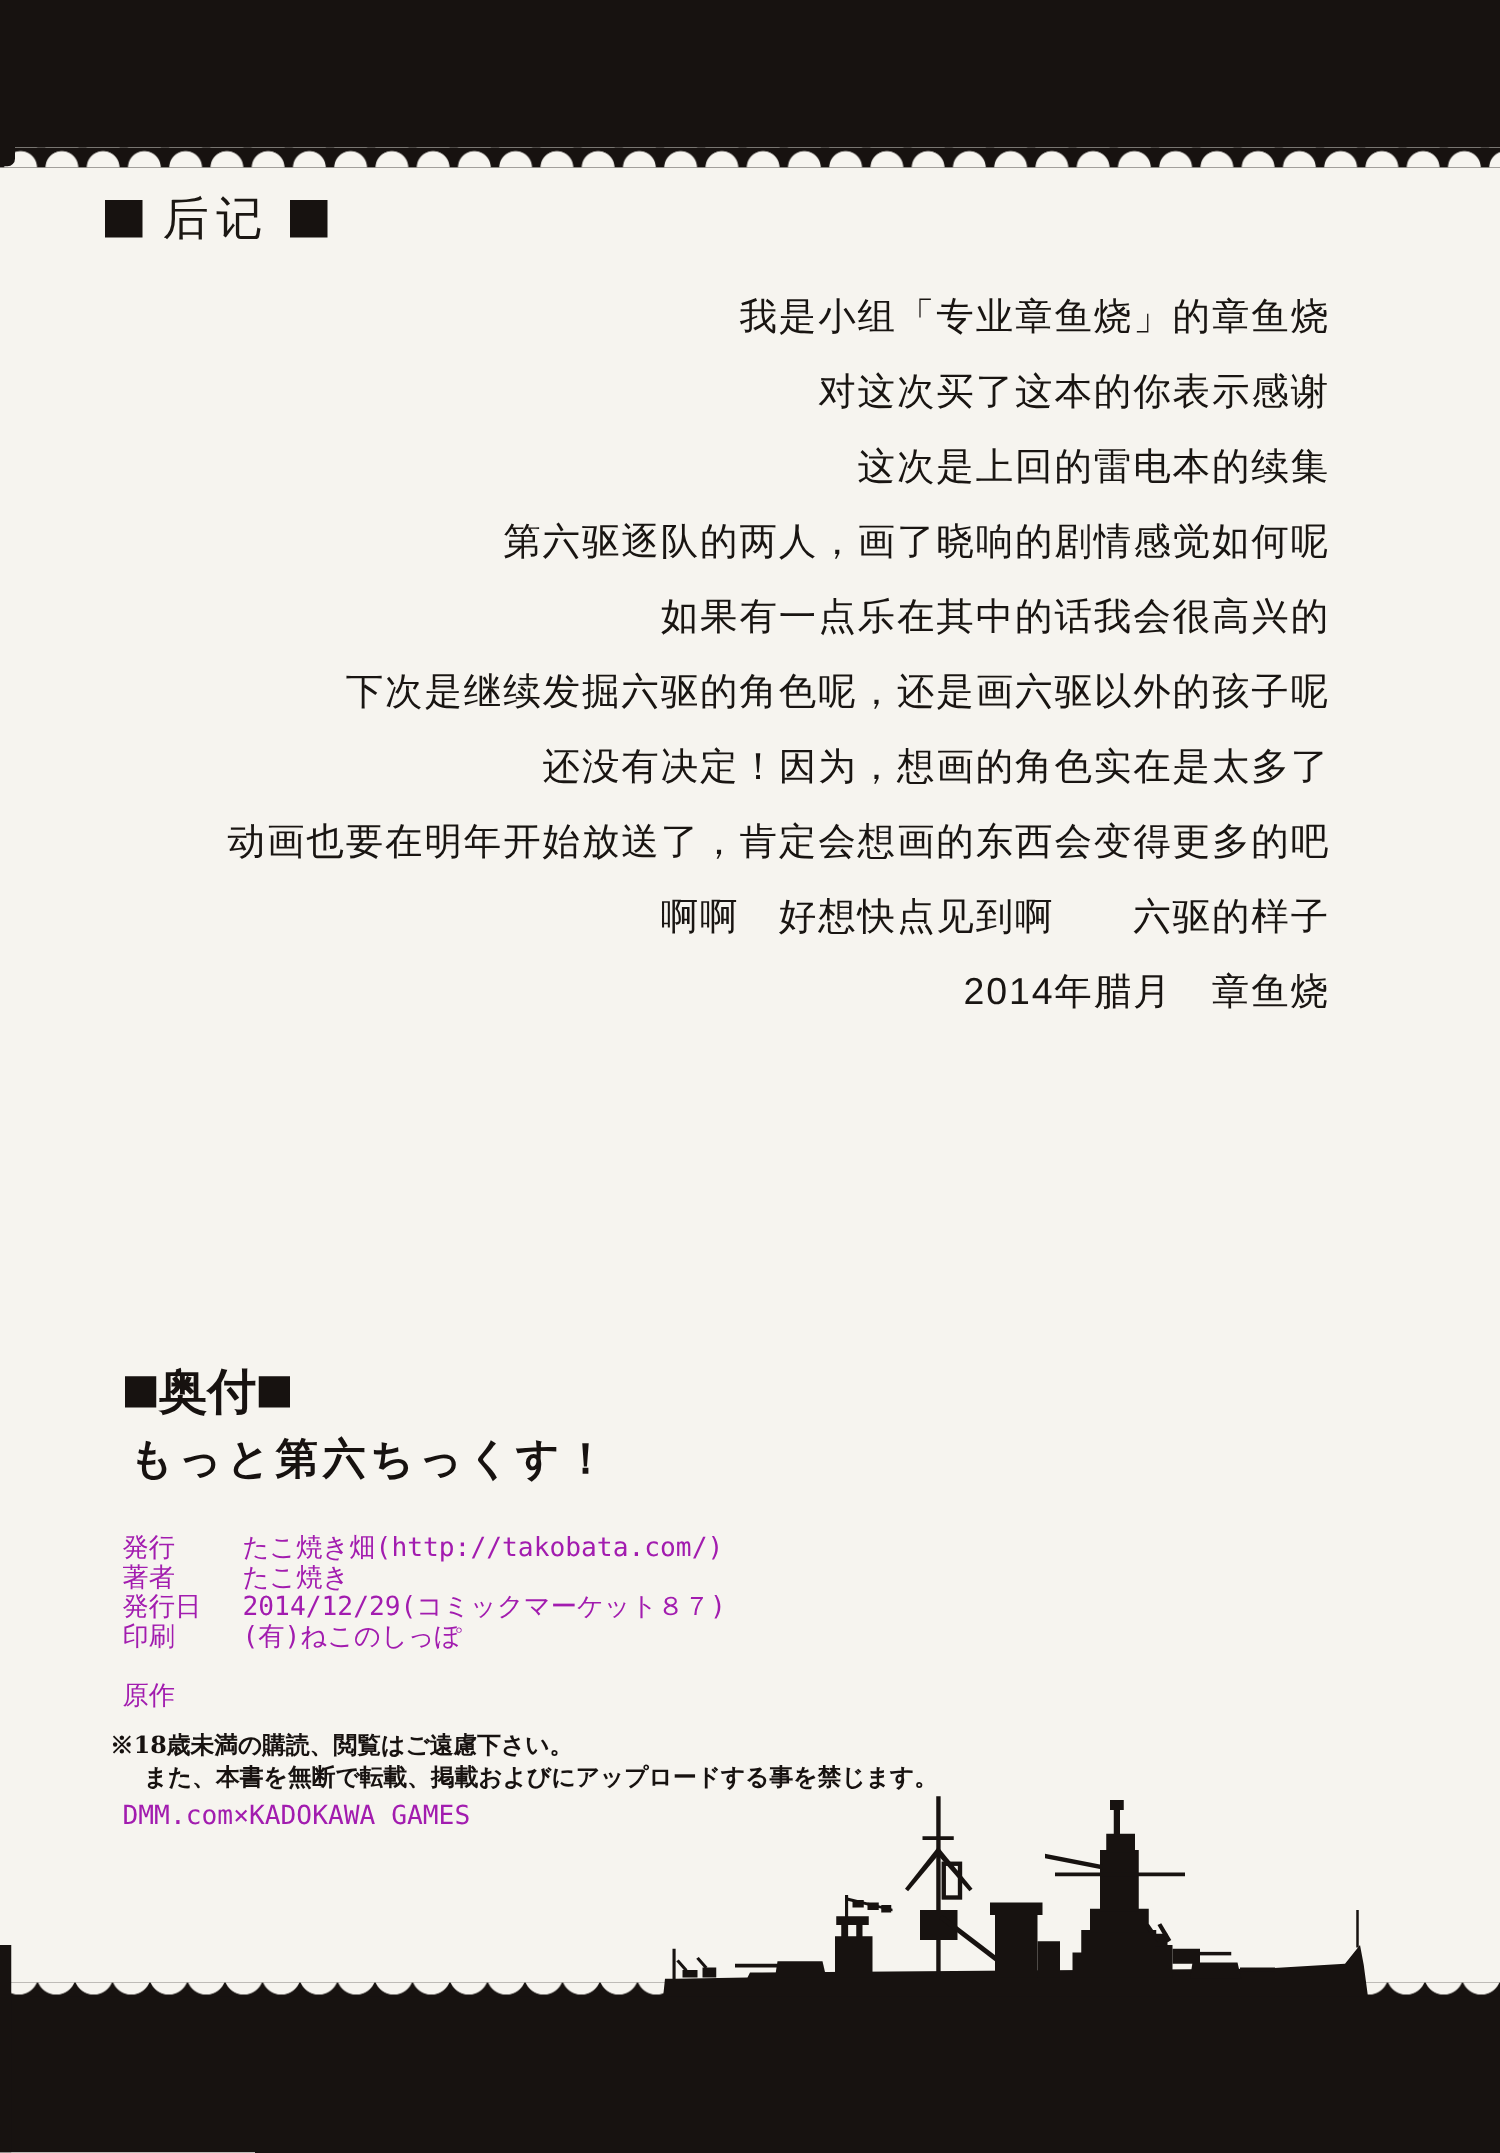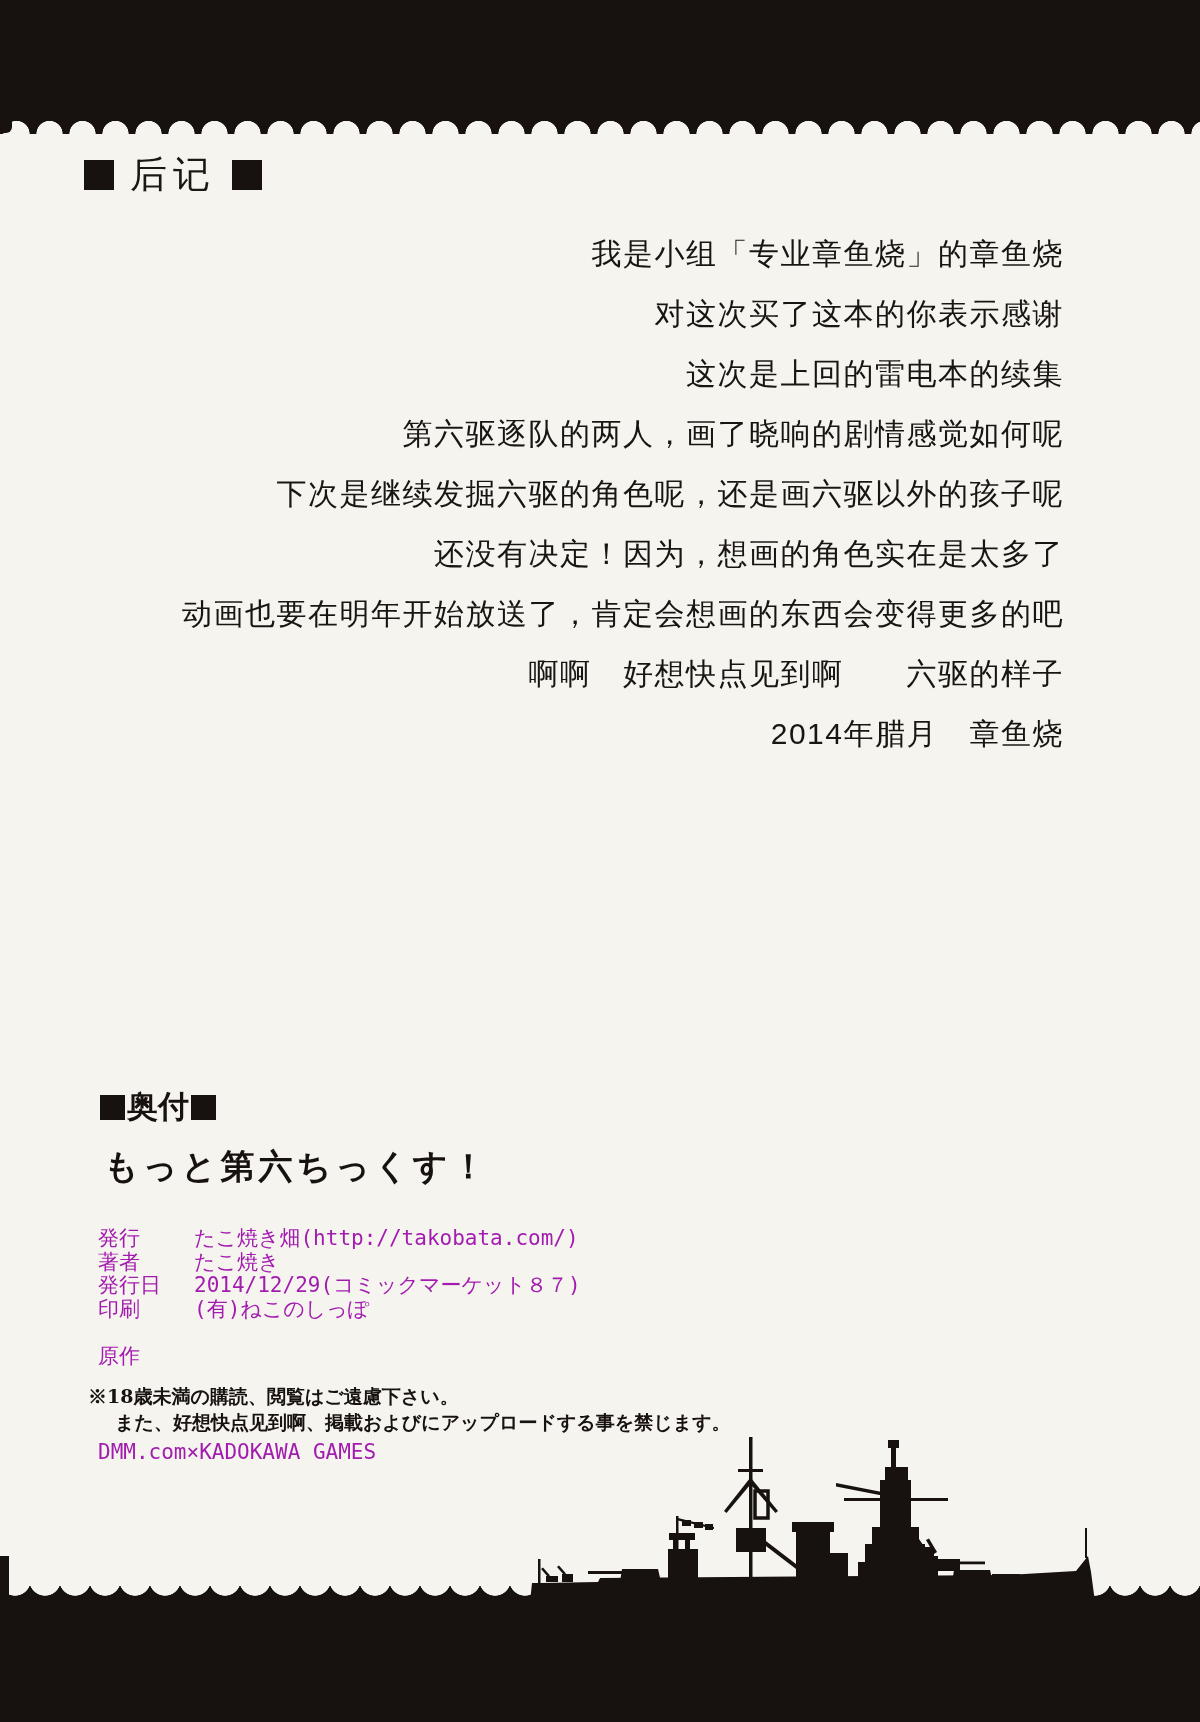--- a/index.html
+++ b/index.html
@@ -34,21 +34,21 @@
   .sq{display:inline-block;width:30px;height:30px;background:#171210;}
   .sq.small{width:25px;height:25px;}
   .aw-body{position:absolute;left:64px;top:237px;width:1000px;}
   .aw-body p{
     margin:0 0 26px 0;font-size:30px;line-height:34px;
     letter-spacing:1.5px;white-space:pre;color:#191512;text-align:right;
   }
   
   .cp-heading{
     position:absolute;left:100px;top:1086px;margin:0;
-    font-size:31px;font-weight:bold;
+    font-size:39px;font-weight:bold;
     display:flex;align-items:center;gap:2px;color:#171210;
   }
   .book-title{
     position:absolute;left:104px;top:1144px;margin:0;
     font-family:"DejaVu Serif","Liberation Serif",serif;
     font-size:34px;font-weight:bold;letter-spacing:4px;color:#171210;
   }
   .cp-rows{position:absolute;left:98px;top:1227px;width:800px;
     font-family:"DejaVu Sans Mono","Liberation Mono",monospace;
     font-size:21px;color:#a21caf;}
@@ -75,20 +75,21 @@
     <span class="sq"></span>
     <span>后记</span>
     <span class="sq"></span>
   </h1>
 
 <div class="aw-body">
   <p>我是小组「专业章鱼烧」的章鱼烧</p>
   <p>对这次买了这本的你表示感谢</p>
   <p>这次是上回的雷电本的续集</p>
   <p>第六驱逐队的两人，画了晓响的剧情感觉如何呢</p>
+  <p>如果有一点乐在其中的话我会很高兴的</p>
   <p>下次是继续发掘六驱的角色呢，还是画六驱以外的孩子呢</p>
   <p>还没有决定！因为，想画的角色实在是太多了</p>
   <p>动画也要在明年开始放送了，肯定会想画的东西会变得更多的吧</p>
   <p>啊啊　好想快点见到啊　　六驱的样子</p>
   <p>2014年腊月　章鱼烧</p>
 </div>
 
 <h2 class="cp-heading">
     <span class="sq small"></span>
     <span>奥付</span>
@@ -115,21 +116,21 @@
     <span class="val">(有)ねこのしっぽ</span>
   </div>
   <div class="cp-row gap">
     <span class="lbl">原作</span>
     <span class="val">DMM.com×KADOKAWA GAMES</span>
   </div>
 </div>
 
 <div class="cp-notes">
   <div class="note1">※18歳未満の購読、閲覧はご遠慮下さい。</div>
-  <div class="note2">また、好想快点见到啊、掲載およびにアップロードする事を禁じます。</div>
+  <div class="note2">また、本書を無断で転載、掲載およびにアップロードする事を禁じます。</div>
 </div>
 
 <svg class="ship" viewBox="0 0 572 170" xmlns="http://www.w3.org/2000/svg">
   <g fill="#171210">
 
     <path d="M2,170 L4,151 L10,151 L10,127 L12.5,127 L12.5,151 L70,150 L72,146 L480,143 L548,139 L560,124 L563,140 L567,170 Z"></path>
 
     <rect x="557" y="96" width="2" height="30"></rect>
 
     <path d="M18,150 L18,144 L30,144 L30,150 Z"></path>

